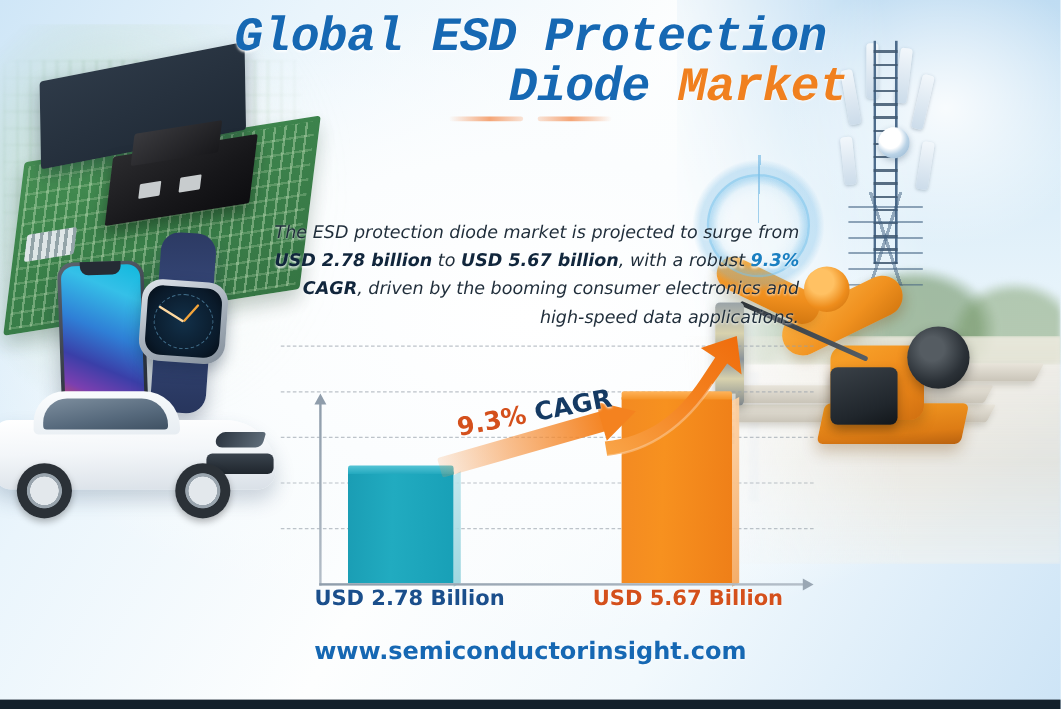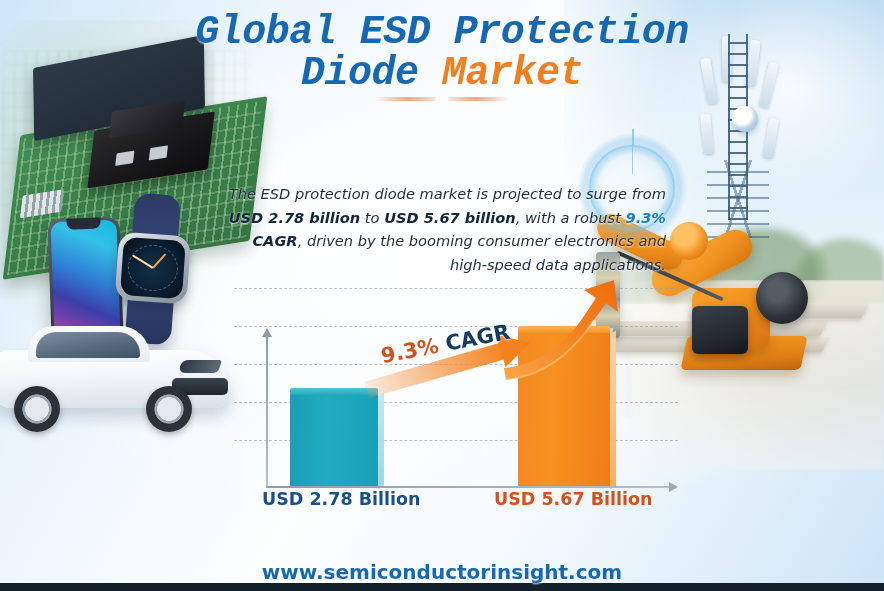--- a/index.html
+++ b/index.html
@@ -345,21 +345,21 @@
   .title-block{
     position:absolute; left:178px; top:13px; width:528px;
     text-align:center; z-index:6;
     font-family:Liberation Mono, monospace;
   }
   .title-line{
     font-weight:bold; font-style:italic; letter-spacing:-.5px;
     line-height:1.02;
   }
   .t1{ font-size:40px; color:#1668b3; text-shadow:0 1px 2px rgba(255,255,255,.85); }
-  .t2{ font-size:40px; color:#1668b3; text-shadow:0 1px 2px rgba(255,255,255,.85); }
+  .t2{ font-size:40px; color:#1668b3; text-shadow:0 1px 2px rgba(255,255,255,.85);text-align:right; }
   .t2 .orange{ color:#f0801f; }
   .t3-wrap{
     display:flex; align-items:center; justify-content:center; gap:12px; margin-top:2px;
   }
   .t3{ font-size:40px; color:#f0801f; text-shadow:0 1px 2px rgba(255,255,255,.85); }
   .dash{
     display:block; width:62px; height:4px; border-radius:2px;
     background:linear-gradient(90deg, rgba(244,165,120,0) 0%, rgba(244,150,95,.85) 55%, rgba(244,150,95,.25) 100%);
   }
   .dash.right{ transform:scaleX(-1); }
@@ -478,21 +478,21 @@
     font-family:"DejaVu Sans", sans-serif;
     font-size:17.5px; font-weight:bold;
     text-shadow:0 1px 2px rgba(255,255,255,.9);
     white-space:nowrap;
   }
   .bar-label.left{ left:262px; color:#1b4f8c; }
   .bar-label.right{ left:494px; color:#d4501c; }
 
   
   .footer-url{
-    position:absolute; left:0; top:560px; width:884px; text-align:center; z-index:7;
+    position:absolute; left:0; top:530px; width:884px; text-align:center; z-index:7;
     font-family:"DejaVu Sans", sans-serif;
     font-size:20px; font-weight:bold; color:#1668b3;
     text-shadow:0 1px 2px rgba(255,255,255,.85);
   }
 </style>
 </head>
 <body>
 
 <div id="infographic">
 

